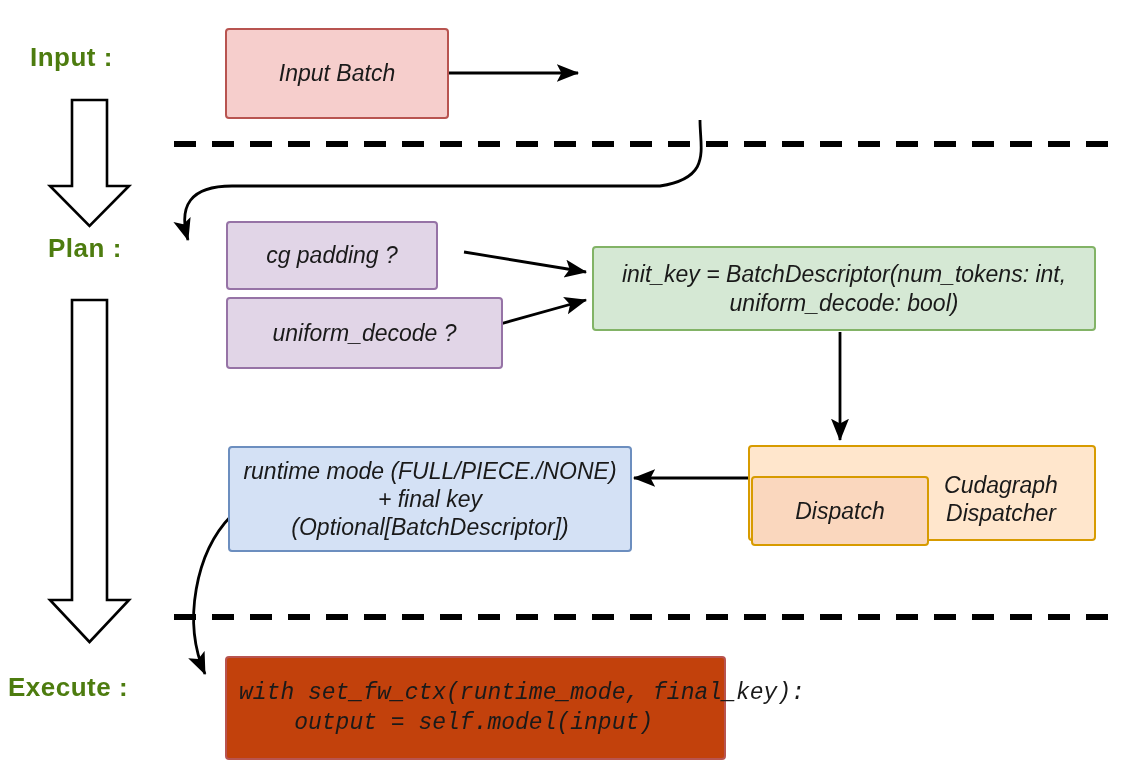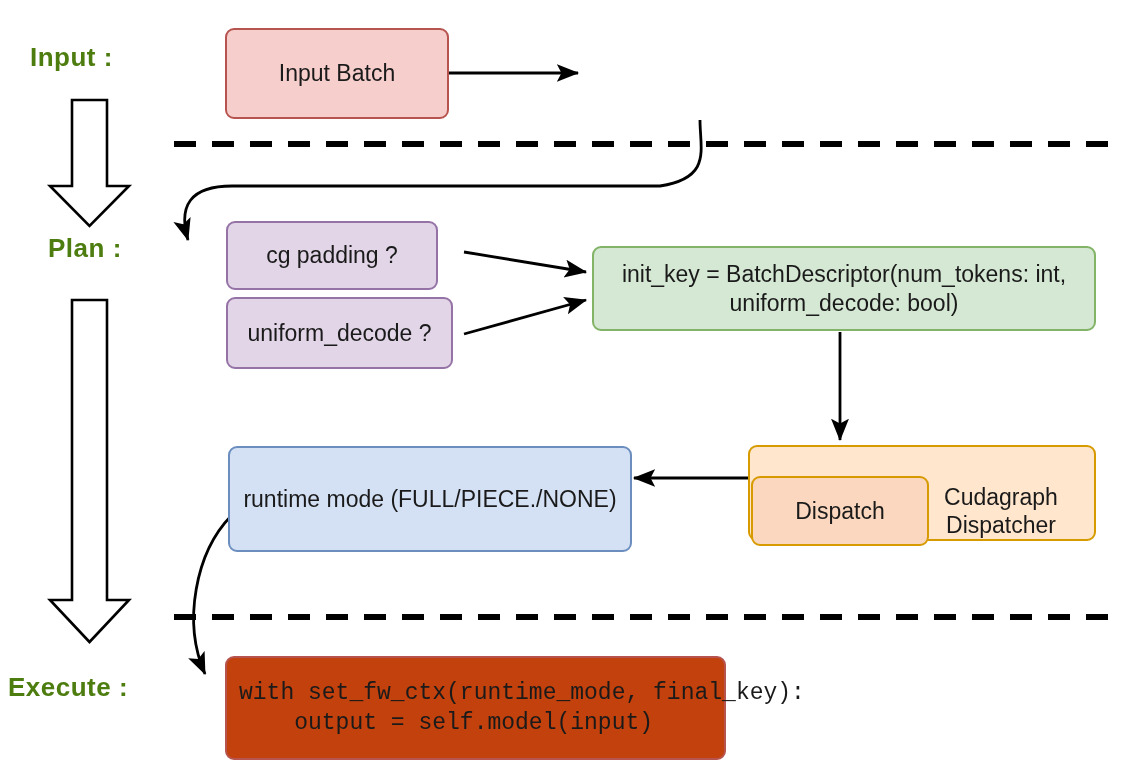--- a/index.html
+++ b/index.html
@@ -22,32 +22,33 @@
     font-family: "Liberation Sans", sans-serif;
     font-weight: bold;
     font-size: 26px;
     color: #4d7c0f;
     white-space: nowrap;
     letter-spacing: 0.5px;
   }
   .node {
     position: absolute;
     box-sizing: border-box;
-    border-radius: 9px;
+    border-radius: 4px;
     border-style: solid;
     border-width: 2px;
     display: flex;
     align-items: center;
     justify-content: center;
     text-align: center;
     font-family: "Liberation Sans", sans-serif;
     font-size: 23px;
     color: #1a1a1a;
     line-height: 1.22;
-    padding: 0 10px;
+    padding: 12px 10px;
+    font-style: italic;
   }
   .node.code {
     font-family: "Liberation Mono", monospace;
     font-size: 23px;
     text-align: left;
     justify-content: flex-start;
     white-space: pre;
     line-height: 1.32;
     padding-left: 12px;
   }
@@ -109,21 +110,21 @@
               background:#f6cecc; border-color:#b85450;">
     <span>Input Batch</span>
   </div>
 
 
   <div class="node" style="left:226px; top:221px; width:212px; height:69px;
               background:#e1d5e7; border-color:#9673a6;">
     <span>cg padding ?</span>
   </div>
 
-  <div class="node" style="left:226px; top:297px; width:227px; height:72px;
+  <div class="node" style="left:226px; top:297px; width:277px; height:72px;
               background:#e1d5e7; border-color:#9673a6;">
     <span>uniform_decode ?</span>
   </div>
 
   <div class="node two-line" style="left:592px; top:246px; width:504px; height:85px;
               background:#d5e8d4; border-color:#82b366;">
     <span class="boxlabel-line">init_key = BatchDescriptor(num_tokens: int,</span>
     <span class="boxlabel-line">uniform_decode: bool)</span>
   </div>
 
@@ -136,20 +137,21 @@
   </div>
 
   <div class="node" style="left:751px; top:444px; width:178px; height:70px;
               background:#fad7be; border-color:#d79b00;margin-top:32px;">
     <span>Dispatch</span>
   </div>
 
   <div class="node two-line" style="left:228px; top:446px; width:404px; height:106px;
               background:#d4e1f5; border-color:#6c8ebf;">
     <span class="boxlabel-line">runtime mode (FULL/PIECE./NONE)</span>
+    <span class="boxlabel-line">+ final key (Optional[BatchDescriptor])</span>
   </div>
 
   <div class="node code two-line" style="left:225px; top:656px; width:501px; height:104px;
               background:#c2410c; border-color:#b85450;
               align-items:flex-start; justify-content:center;">
     <span class="boxlabel-line">with set_fw_ctx(runtime_mode, final_key):</span>
     <span class="boxlabel-line">    output = self.model(input)</span>
   </div>
 
 </div>

